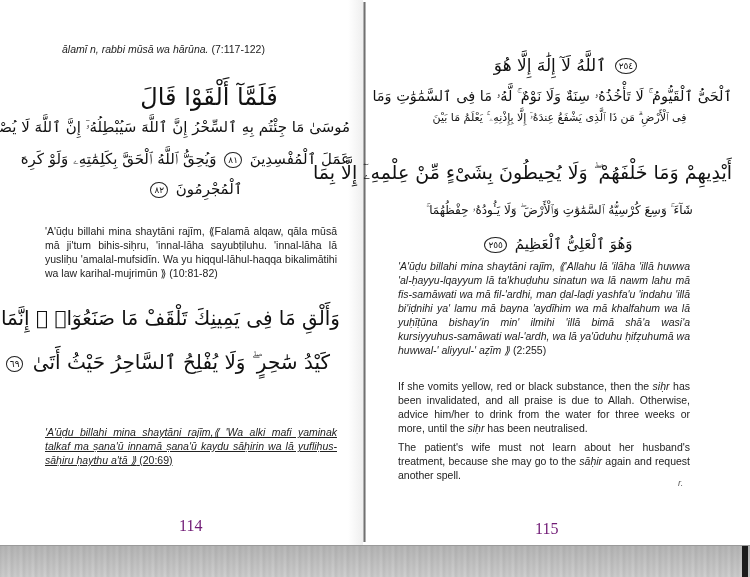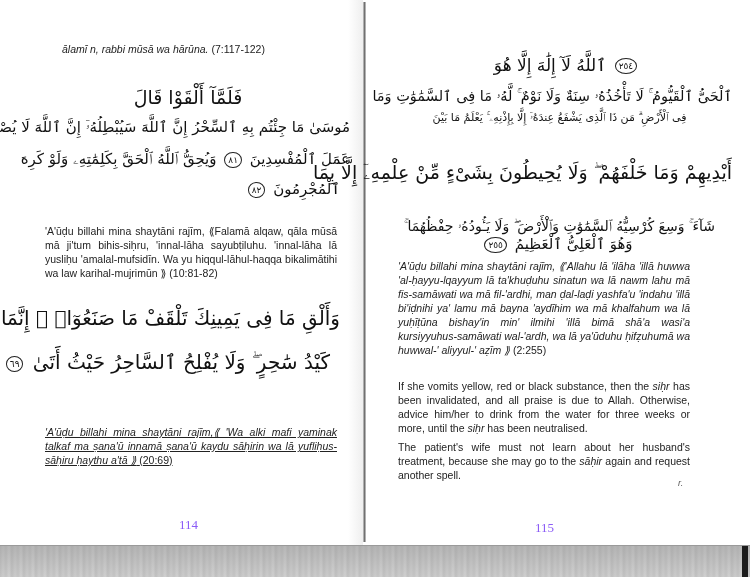--- a/index.html
+++ b/index.html
@@ -48,44 +48,44 @@
     position: absolute; direction: rtl; text-align: center;
     font-family: "DejaVu Sans", sans-serif; color: #111; white-space: nowrap;
   }
   .ayah-mark {
     display: inline-block; border: 1.5px solid #222; border-radius: 50%;
     font-size: 9px; line-height: 14px; padding: 0 3px; margin: 0 3px; vertical-align: middle;
     direction: rtl;
   }
 
   .page-num {
-    position: absolute; font-family: "Liberation Serif", serif; font-size: 13px; color: #8b5cf6;
+    position: absolute; font-family: "Liberation Serif", serif; font-size: 16px; color: #701a75;
   }
   .stray-mark { position: absolute; font-size: 9px; color: #555; font-style: italic; }
 </style>
 </head>
 <body>
 
 <div class="spread">
 
   <div class="page page-left">
 
     <div class="translit" style="left:62px; top:42px; width:300px; white-space:nowrap;">
       <em>ālamī n, rabbi mūsā wa hārūna.</em>
       <span>(7:117-122)</span>
     </div>
 
-    <div class="arabic" style="left:43px; top:84px; width:290px; font-size:19px; line-height:26px;">فَلَمَّآ أَلْقَوْا قَالَ</div>
+    <div class="arabic" style="left:64px; top:84px; width:290px; font-size:24px; line-height:26px;">فَلَمَّآ أَلْقَوْا قَالَ</div>
     <div class="arabic" style="left:40px; top:114px; width:310px; font-size:15px; line-height:26px;">مُوسَىٰ مَا جِئْتُم بِهِ ٱلسِّحْرُ إِنَّ ٱللَّهَ سَيُبْطِلُهُۥٓ إِنَّ ٱللَّهَ لَا يُصْلِحُ</div>
     <div class="arabic" style="left:40px; top:146px; width:310px; font-size:15px; line-height:26px;">
       <span>عَمَلَ ٱلْمُفْسِدِينَ</span>
       <span class="ayah-mark">٨١</span>
       <span>وَيُحِقُّ ٱللَّهُ ٱلْحَقَّ بِكَلِمَٰتِهِۦ وَلَوْ كَرِهَ</span>
     </div>
-    <div class="arabic" style="left:50px; top:176px; width:290px; font-size:15px; line-height:26px;text-align:right;">
+    <div class="arabic" style="left:50px; top:176px; width:290px; font-size:15px; line-height:26px;">
       <span>ٱلْمُجْرِمُونَ</span>
       <span class="ayah-mark">٨٢</span>
     </div>
 
     <div class="plain" style="left:45px; top:224px; width:292px;">
       <span>'A'ūḍu billahi mina shaytāni rajīm, ⟪Falamā alqaw, qāla mūsā mā ji'tum bihis-siḥru, 'innal-lāha sayubṭiluhu. 'innal-lāha lā yusliḥu 'amalal-mufsidīn. Wa yu hiqqul-lāhul-haqqa bikalimātihi wa law karihal-mujrimūn ⟫</span>
       <span>(10:81-82)</span>
     </div>
 
     <div class="arabic" style="left:40px; top:300px; width:300px; font-size:20px; line-height:36px;">وَأَلْقِ مَا فِى يَمِينِكَ تَلْقَفْ مَا صَنَعُوٓا۟ ۖ إِنَّمَا صَنَعُوا۟</div>
@@ -108,21 +108,21 @@
 
   <div class="page page-right">
 
     <div class="arabic" style="left:50px; top:52px; width:300px; font-size:17px; line-height:26px;">
       <span class="ayah-mark">٢٥٤</span>
       <span>ٱللَّهُ لَآ إِلَٰهَ إِلَّا هُوَ</span>
     </div>
     <div class="arabic" style="left:20px; top:82px; width:345px; font-size:14.5px; line-height:28px;">ٱلْحَىُّ ٱلْقَيُّومُ ۚ لَا تَأْخُذُهُۥ سِنَةٌ وَلَا نَوْمٌ ۚ لَّهُۥ مَا فِى ٱلسَّمَٰوَٰتِ وَمَا</div>
     <div class="arabic" style="left:20px; top:104px; width:345px; font-size:11px; line-height:28px;">فِى ٱلْأَرْضِ ۗ مَن ذَا ٱلَّذِى يَشْفَعُ عِندَهُۥٓ إِلَّا بِإِذْنِهِۦ ۚ يَعْلَمُ مَا بَيْنَ</div>
     <div class="arabic" style="left:20px; top:158px; width:345px; font-size:19px; line-height:28px;">أَيْدِيهِمْ وَمَا خَلْفَهُمْ ۖ وَلَا يُحِيطُونَ بِشَىْءٍ مِّنْ عِلْمِهِۦٓ إِلَّا بِمَا</div>
-    <div class="arabic" style="left:20px; top:212px; width:345px; font-size:14px; line-height:28px;">شَآءَ ۚ وَسِعَ كُرْسِيُّهُ ٱلسَّمَٰوَٰتِ وَٱلْأَرْضَ ۖ وَلَا يَـُٔودُهُۥ حِفْظُهُمَا ۚ</div>
+    <div class="arabic" style="left:20px; top:196px; width:345px; font-size:12px; line-height:28px;">شَآءَ ۚ وَسِعَ كُرْسِيُّهُ ٱلسَّمَٰوَٰتِ وَٱلْأَرْضَ ۖ وَلَا يَـُٔودُهُۥ حِفْظُهُمَا ۚ</div>
     <div class="arabic" style="left:60px; top:230px; width:260px; font-size:15px; line-height:28px;">
       <span>وَهُوَ ٱلْعَلِىُّ ٱلْعَظِيمُ</span>
       <span class="ayah-mark">٢٥٥</span>
     </div>
 
     <div class="translit" style="left:31px; top:259px; width:292px;">
       <em>'A'ūḍu billahi mina shaytāni rajīm, ⟪'Allahu lā 'ilāha 'illā huwwa 'al-ḥayyu-lqayyum lā ta'khuḍuhu sinatun wa lā nawm lahu mā fis-samāwati wa mā fil-'ardhi, man ḍal-laḍi yashfa'u 'indahu 'illā bi'iḍnihi ya' lamu mā bayna 'aydīhim wa mā khalfahum wa lā yuḥīṭūna bishay'in min' ilmihi 'illā bimā shā'a wasi'a kursiyyuhus-samāwati wal-'ardh, wa lā ya'ūduhu ḥifẓuhumā wa huwwal-' aliyyul-' aẓīm ⟫</em>
       <span>(2:255)</span>
     </div>
 

